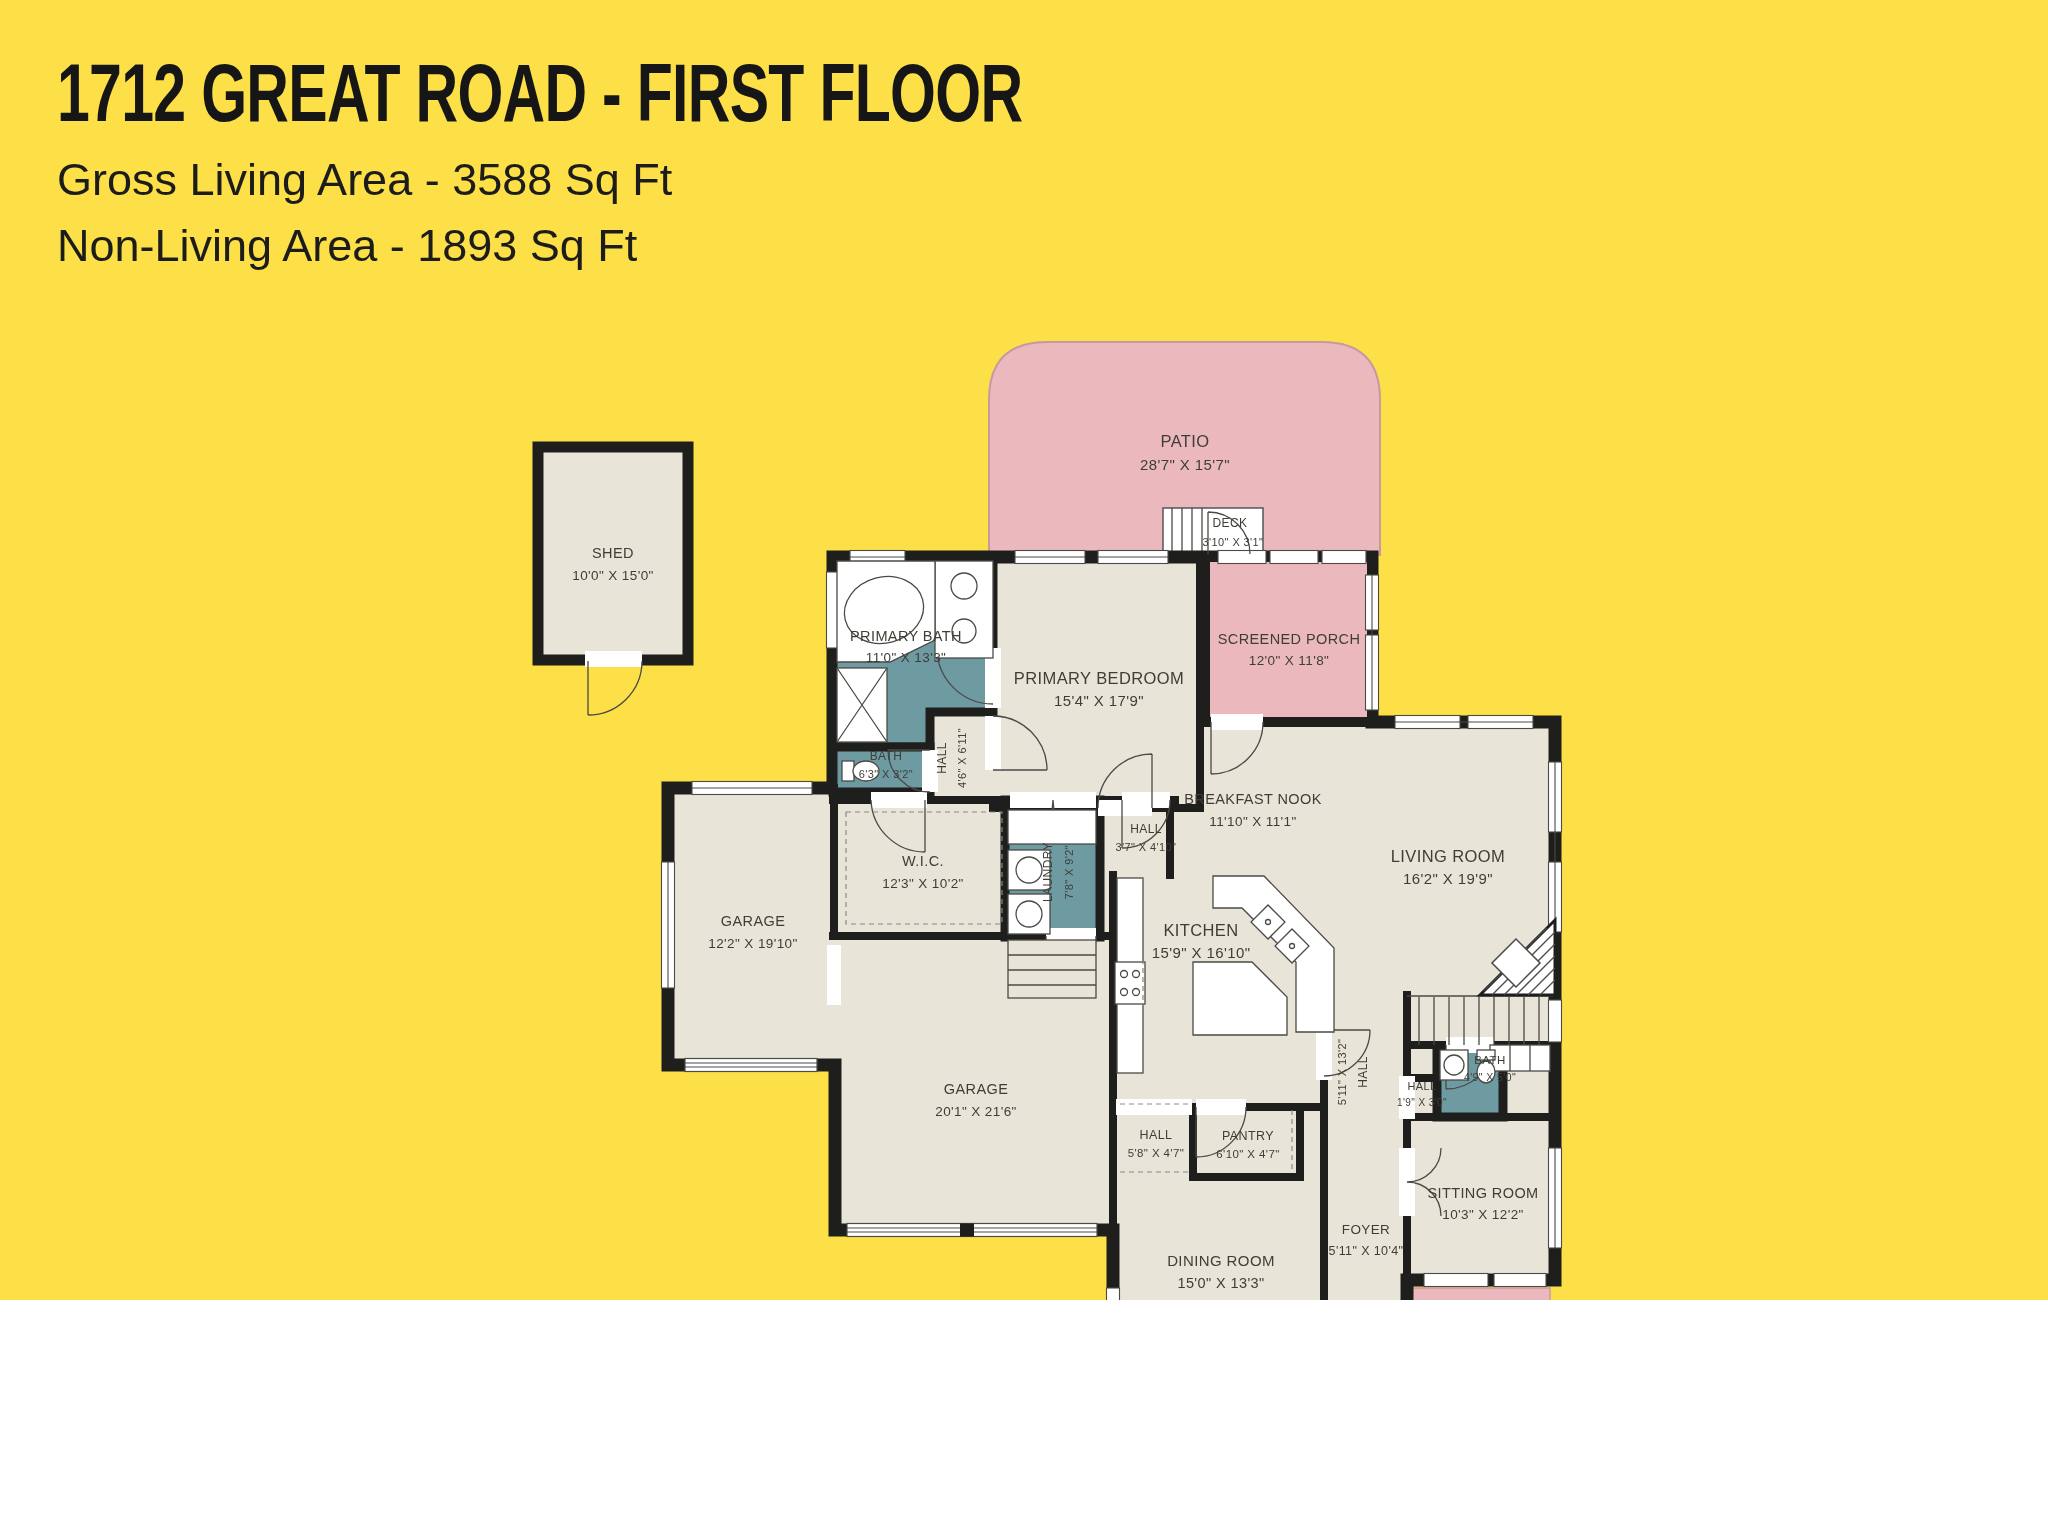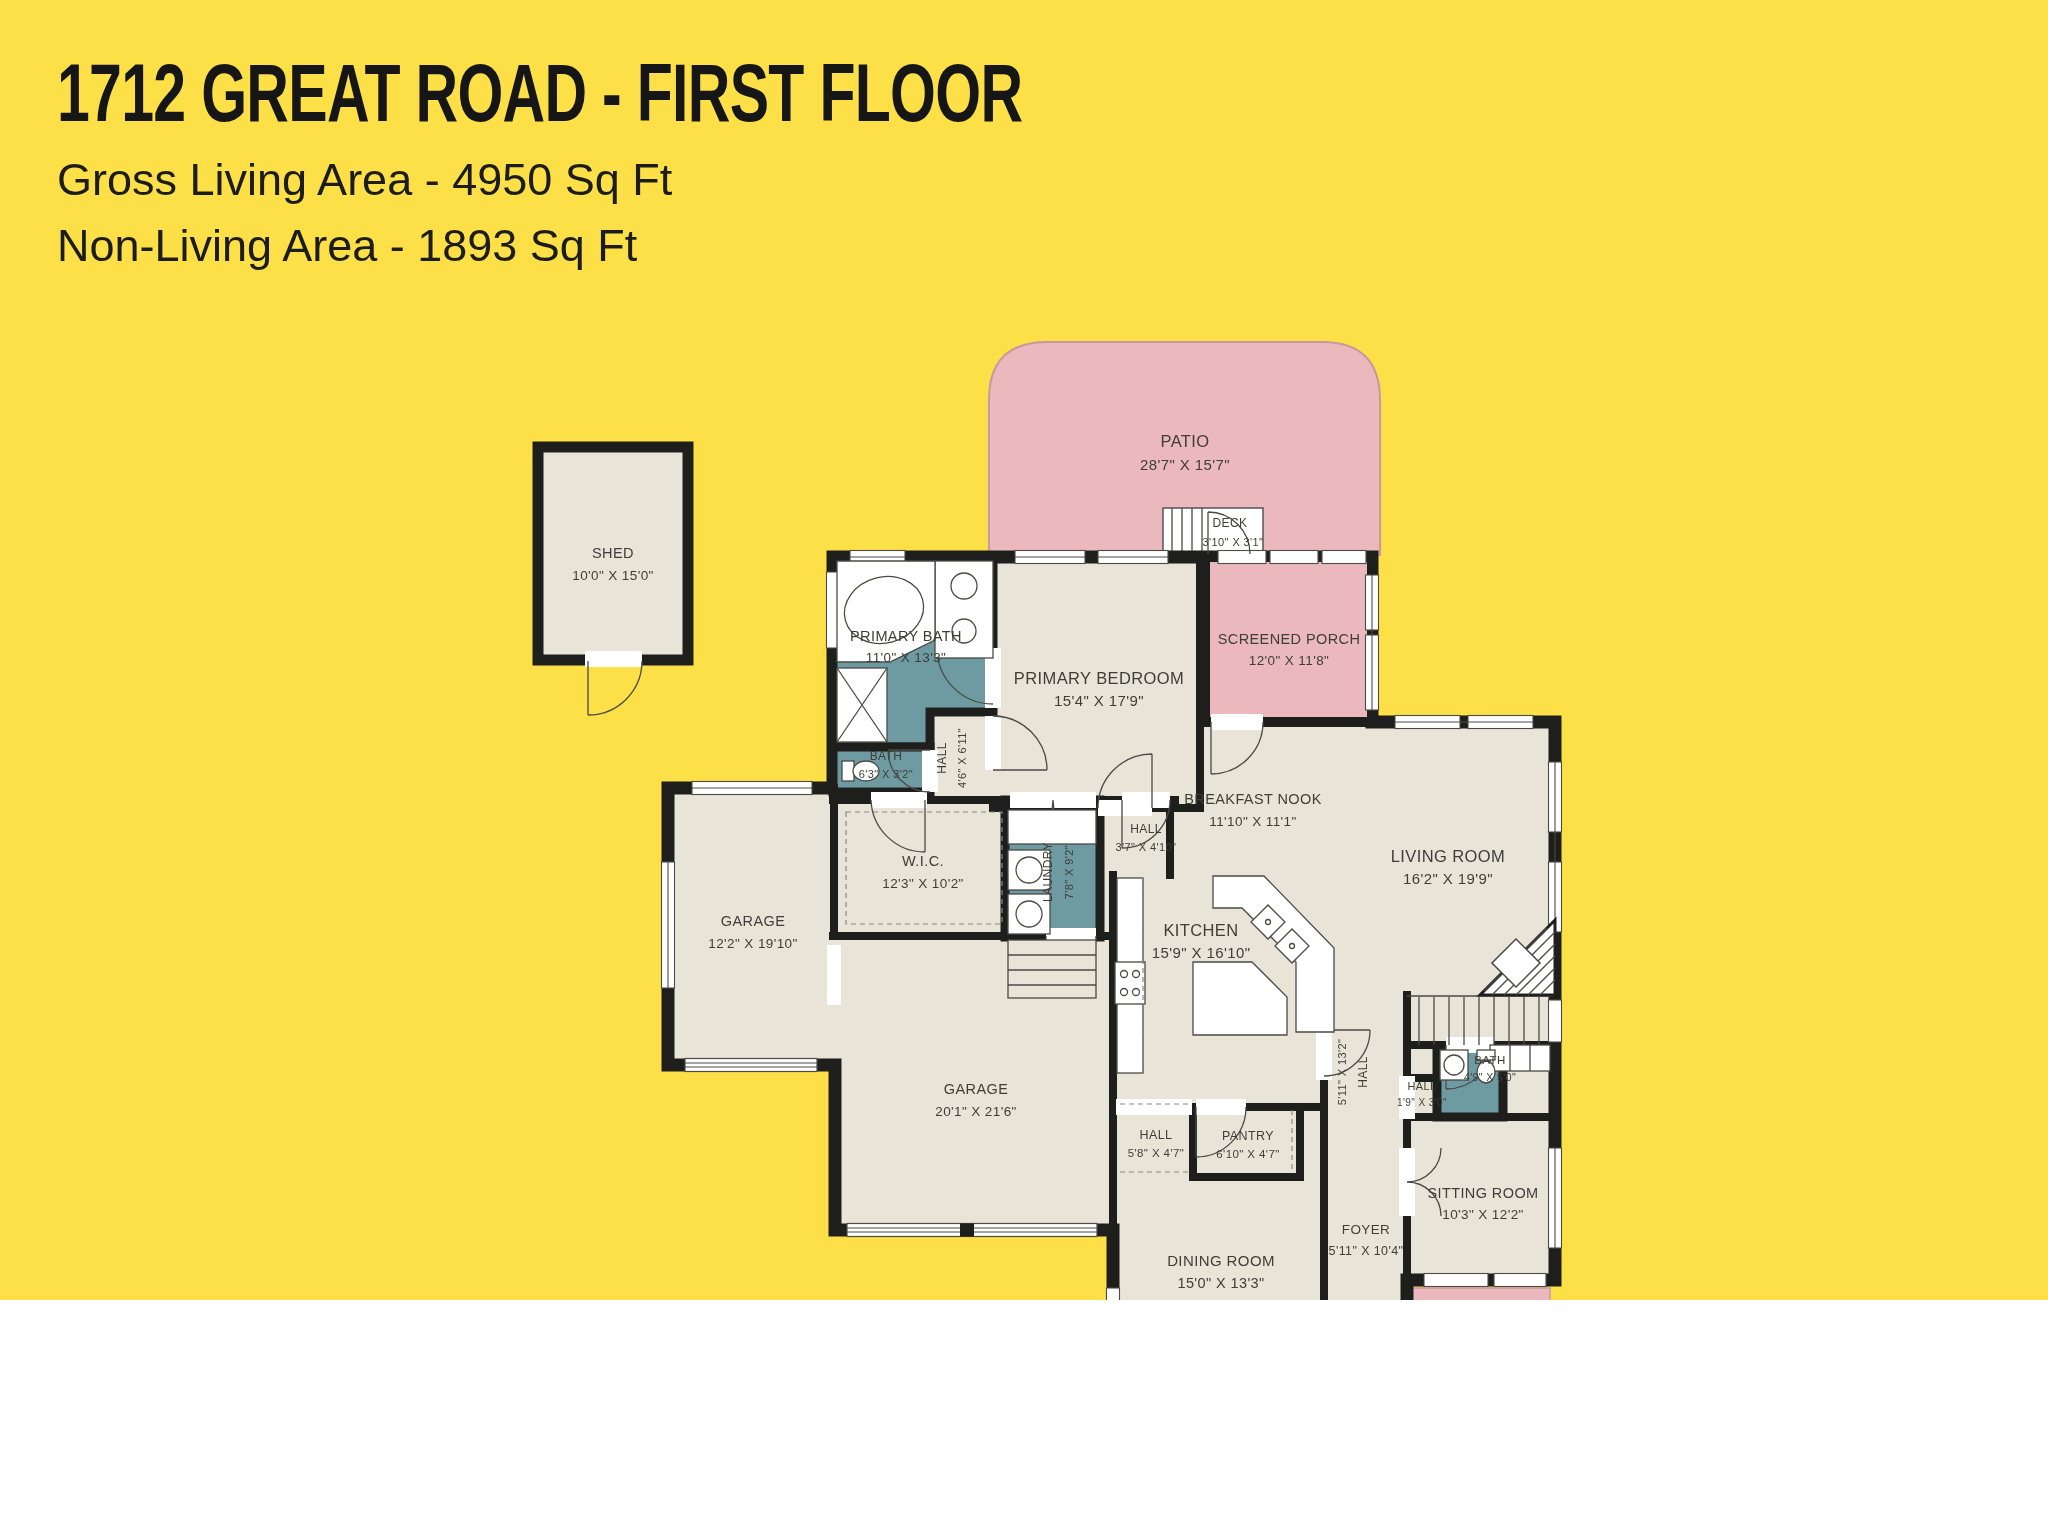--- a/index.html
+++ b/index.html
@@ -20,21 +20,21 @@
   .thin{stroke:#4a4a46;stroke-width:1.3;fill:none}
   .dash{stroke:#8a8a82;stroke-width:1.2;fill:none;stroke-dasharray:5 4}
 </style>
 </head>
 <body>
 
 <div id="stage">
 
   <div id="header">
     <div id="title">1712 GREAT ROAD - FIRST FLOOR</div>
-    <div class="sub">Gross Living Area - 4950 Sq Ft</div>
+    <div class="sub">Gross Living Area - 3588 Sq Ft</div>
     <div class="sub">Non-Living Area - 1893 Sq Ft</div>
   </div>
 
   <svg id="plan" viewBox="0 0 2048 1536">
 
     <g>
       <path d="M989,555 L989,400 Q989,342 1047,342 L1322,342 Q1380,342 1380,400 L1380,555 Z" fill="#EBB9BD" stroke="#C799A0" stroke-width="2"></path>
       <g>
         <rect x="1163" y="508" width="100" height="46" fill="#fff" stroke="#555" stroke-width="1.5"></rect>
         <path class="thin" d="M1172,508 V554 M1182,508 V554 M1192,508 V554 M1202,508 V554"></path>

